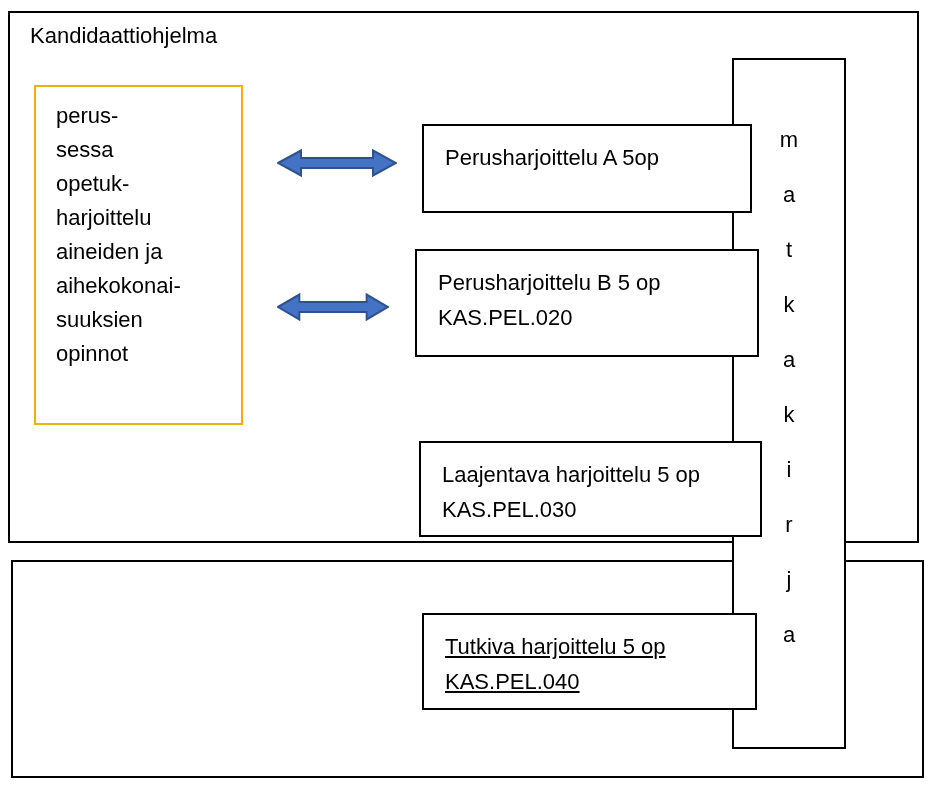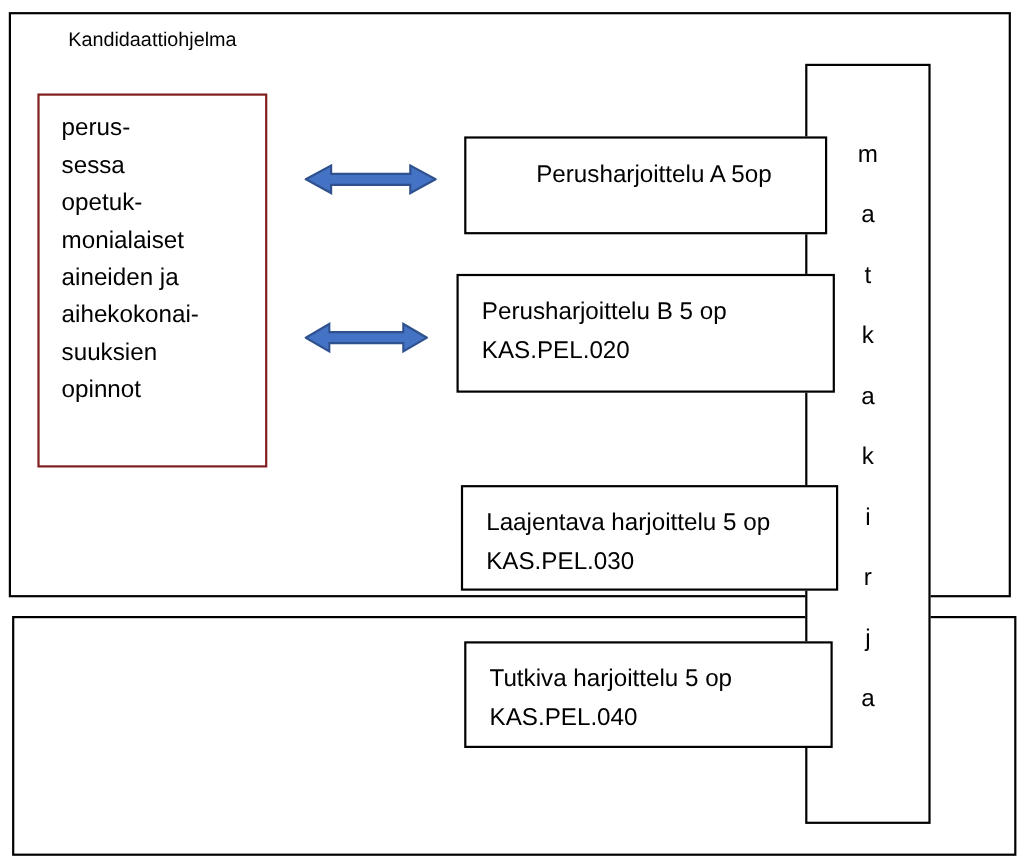--- a/index.html
+++ b/index.html
@@ -17,36 +17,35 @@
     overflow: hidden;
   }
   .outline-box {
     position: absolute;
     border: 2px solid #000000;
     background: transparent;
     box-sizing: border-box;
   }
   .section-title {
     position: absolute;
-    font-size: 18px;
+    font-size: 22px;
     line-height: 28px;
     white-space: nowrap;
     z-index: 1;
-    margin-left: 32px;
   }
   #kandidaatti-box { left: 8px;  top: 11px;  width: 911px; height: 532px; }
   #kandidaatti-title { left: 30px; top: 22px; }
   #maisteri-box    { left: 11px; top: 560px; width: 913px; height: 218px; }
   #maisteri-title  { left: 33px; top: 571px; }
 
   #left-box {
     position: absolute;
     left: 34px; top: 85px;
     width: 209px; height: 340px;
-    border: 2px solid #7f1d1d;
+    border: 2px solid #eab308;
     background: #ffffff;
     box-sizing: border-box;
     padding: 12px 4px 0 20px;
     font-size: 22px;
     line-height: 34px;
     z-index: 2;
   }
   #matka-box {
     position: absolute;
     left: 732px; top: 58px;
@@ -70,24 +69,24 @@
     position: absolute;
     border: 2px solid #000000;
     background: #ffffff;
     box-sizing: border-box;
     padding: 14px 6px 0 21px;
     font-size: 22px;
     line-height: 35px;
     z-index: 3;
     white-space: nowrap;
   }
-  #course-a { left: 422px; top: 124px; width: 330px; height: 89px; text-align: center; }
+  #course-a { left: 422px; top: 124px; width: 330px; height: 89px; }
   #course-b { left: 415px; top: 249px; width: 344px; height: 108px; }
   #course-c { left: 419px; top: 417px; width: 343px; height: 96px; margin-top: 24px; }
-  #course-d { left: 422px; top: 583px; width: 335px; height: 97px; }
+  #course-d { left: 422px; top: 613px; width: 335px; height: 97px; text-decoration: underline; }
 
   .arrow-svg {
     position: absolute;
     z-index: 2;
     display: block;
   }
   #arrow-1 { left: 277px; top: 148px; width: 120px; height: 30px; }
   #arrow-2 { left: 277px; top: 292px; width: 112px; height: 30px; }
 </style>
 </head>
@@ -110,21 +109,21 @@
     <span class="v-letter">i</span>
     <span class="v-letter">r</span>
     <span class="v-letter">j</span>
     <span class="v-letter">a</span>
   </div>
 
   <div id="left-box">
     <div>perus-</div>
     <div>sessa</div>
     <div>opetuk-</div>
-    <div>monialaiset</div>
+    <div>harjoittelu</div>
     <div>aineiden ja</div>
     <div>aihekokonai-</div>
     <div>suuksien</div>
     <div>opinnot</div>
   </div>
 
   <svg id="arrow-1" class="arrow-svg" viewBox="0 0 120 30" preserveAspectRatio="none">
     <polygon points="1,15 24,2.5 24,10 96,10 96,2.5 119,15 96,27.5 96,20 24,20 24,27.5" fill="#4472C4" stroke="#2F528F" stroke-width="2" stroke-linejoin="miter"></polygon>
   </svg>
   <svg id="arrow-2" class="arrow-svg" viewBox="0 0 120 30" preserveAspectRatio="none">

